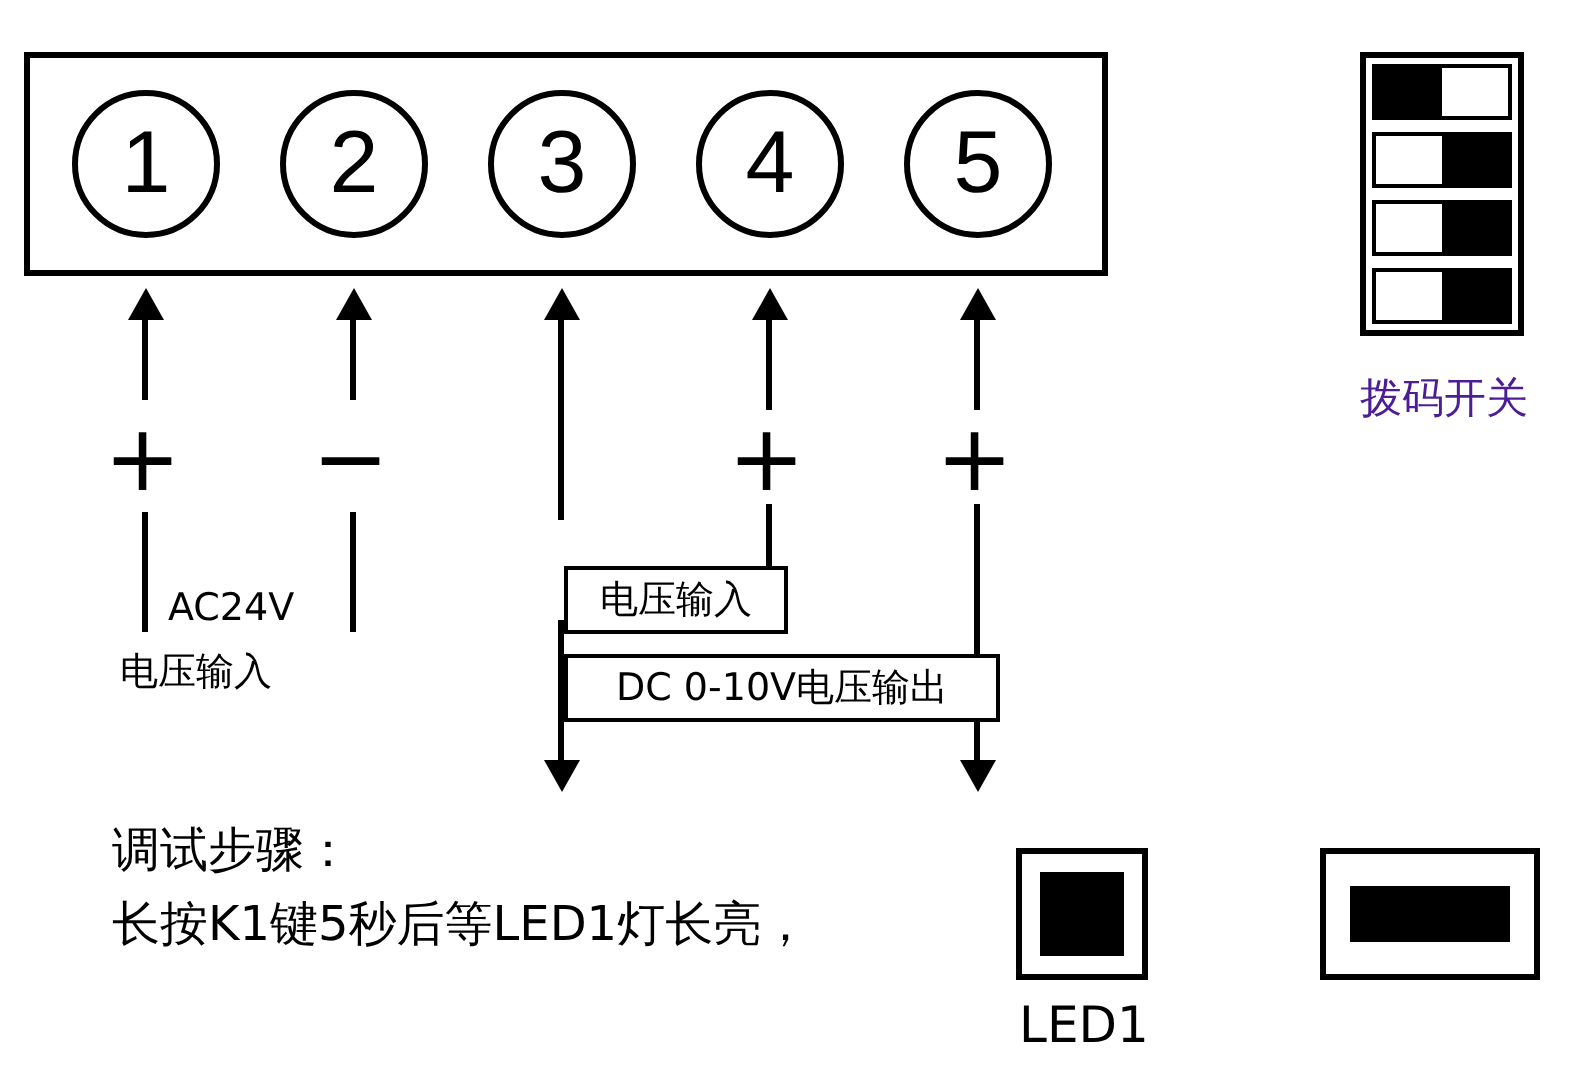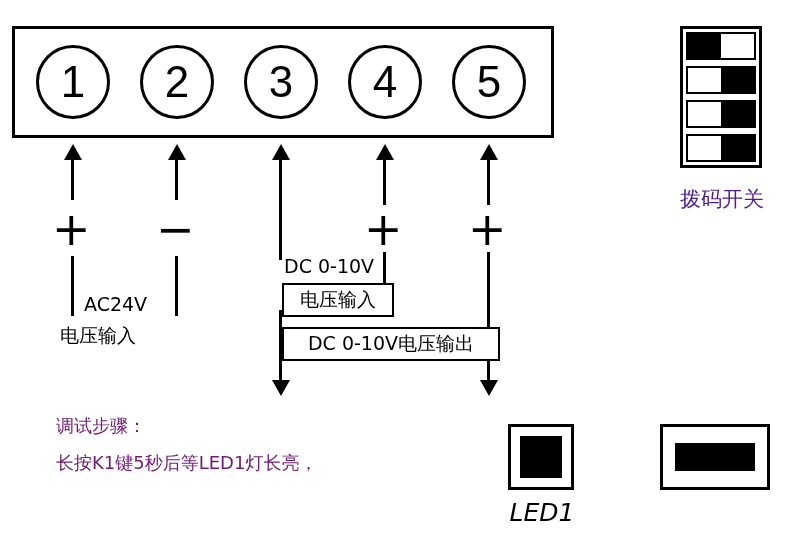--- a/index.html
+++ b/index.html
@@ -140,22 +140,22 @@
     border: 2px solid #000;
     background: #fff;
     color: #000;
     font-size: 19px;
     white-space: nowrap;
     padding: 2px 6px;
     font-family: "DejaVu Sans", sans-serif;
   }
   .note {
     position: absolute;
-    color: #701a75;
-    font-size: 18px;
+    color: #000000;
+    font-size: 24px;
     line-height: 31px;
     white-space: nowrap;
     font-family: "DejaVu Sans", sans-serif;
   }
   
   .comp-outer {
     position: absolute;
     border: 3px solid #000;
     background: #fff;
     box-sizing: border-box;
@@ -165,21 +165,20 @@
   }
   .comp-inner {
     background: #000;
   }
   .comp-label {
     position: absolute;
     text-align: center;
     font-size: 25px;
     color: #000;
     font-family: "DejaVu Sans", sans-serif;
-    font-style: italic;
   }
 </style>
 </head>
 <body>
 
 <div id="stage">
 
 
   <div class="terminal-block"></div>
   <div class="terminal" style="left:36px;">1</div>
@@ -231,21 +230,20 @@
   <div class="arrow-down" style="left:480px; top:380px;"></div>
 
   <div class="plus" style="left:52px;  top:206px;">+</div>
   <div class="minus" style="left:156px; top:206px;">−</div>
   <div class="plus" style="left:364px; top:206px;">+</div>
   <div class="plus" style="left:468px; top:206px;">+</div>
 
   <div class="lbl" style="left:84px; top:293px;">AC24V</div>
   <div class="lbl" style="left:60px; top:323px;">电压输入</div>
 
-  <div class="lbl" style="left:284px; top:255px;">DC 0-10V</div>
   <div class="boxed" style="left:282px; top:283px; width:96px; text-align:center;">电压输入</div>
   <div class="hline" style="left:282px; top:284px; width:0px;"></div>
 
   <div class="boxed" style="left:282px; top:327px; width:202px; text-align:center;">DC 0-10V电压输出</div>
 
   <div class="note" style="left:56px; top:410px;">调试步骤：</div>
   <div class="note" style="left:56px; top:447px;">长按K1键5秒后等LED1灯长亮，</div>
 
   <div class="comp-outer" style="left:508px; top:424px; width:66px; height:66px;">
     <div class="comp-inner" style="width:42px; height:42px;"></div>

